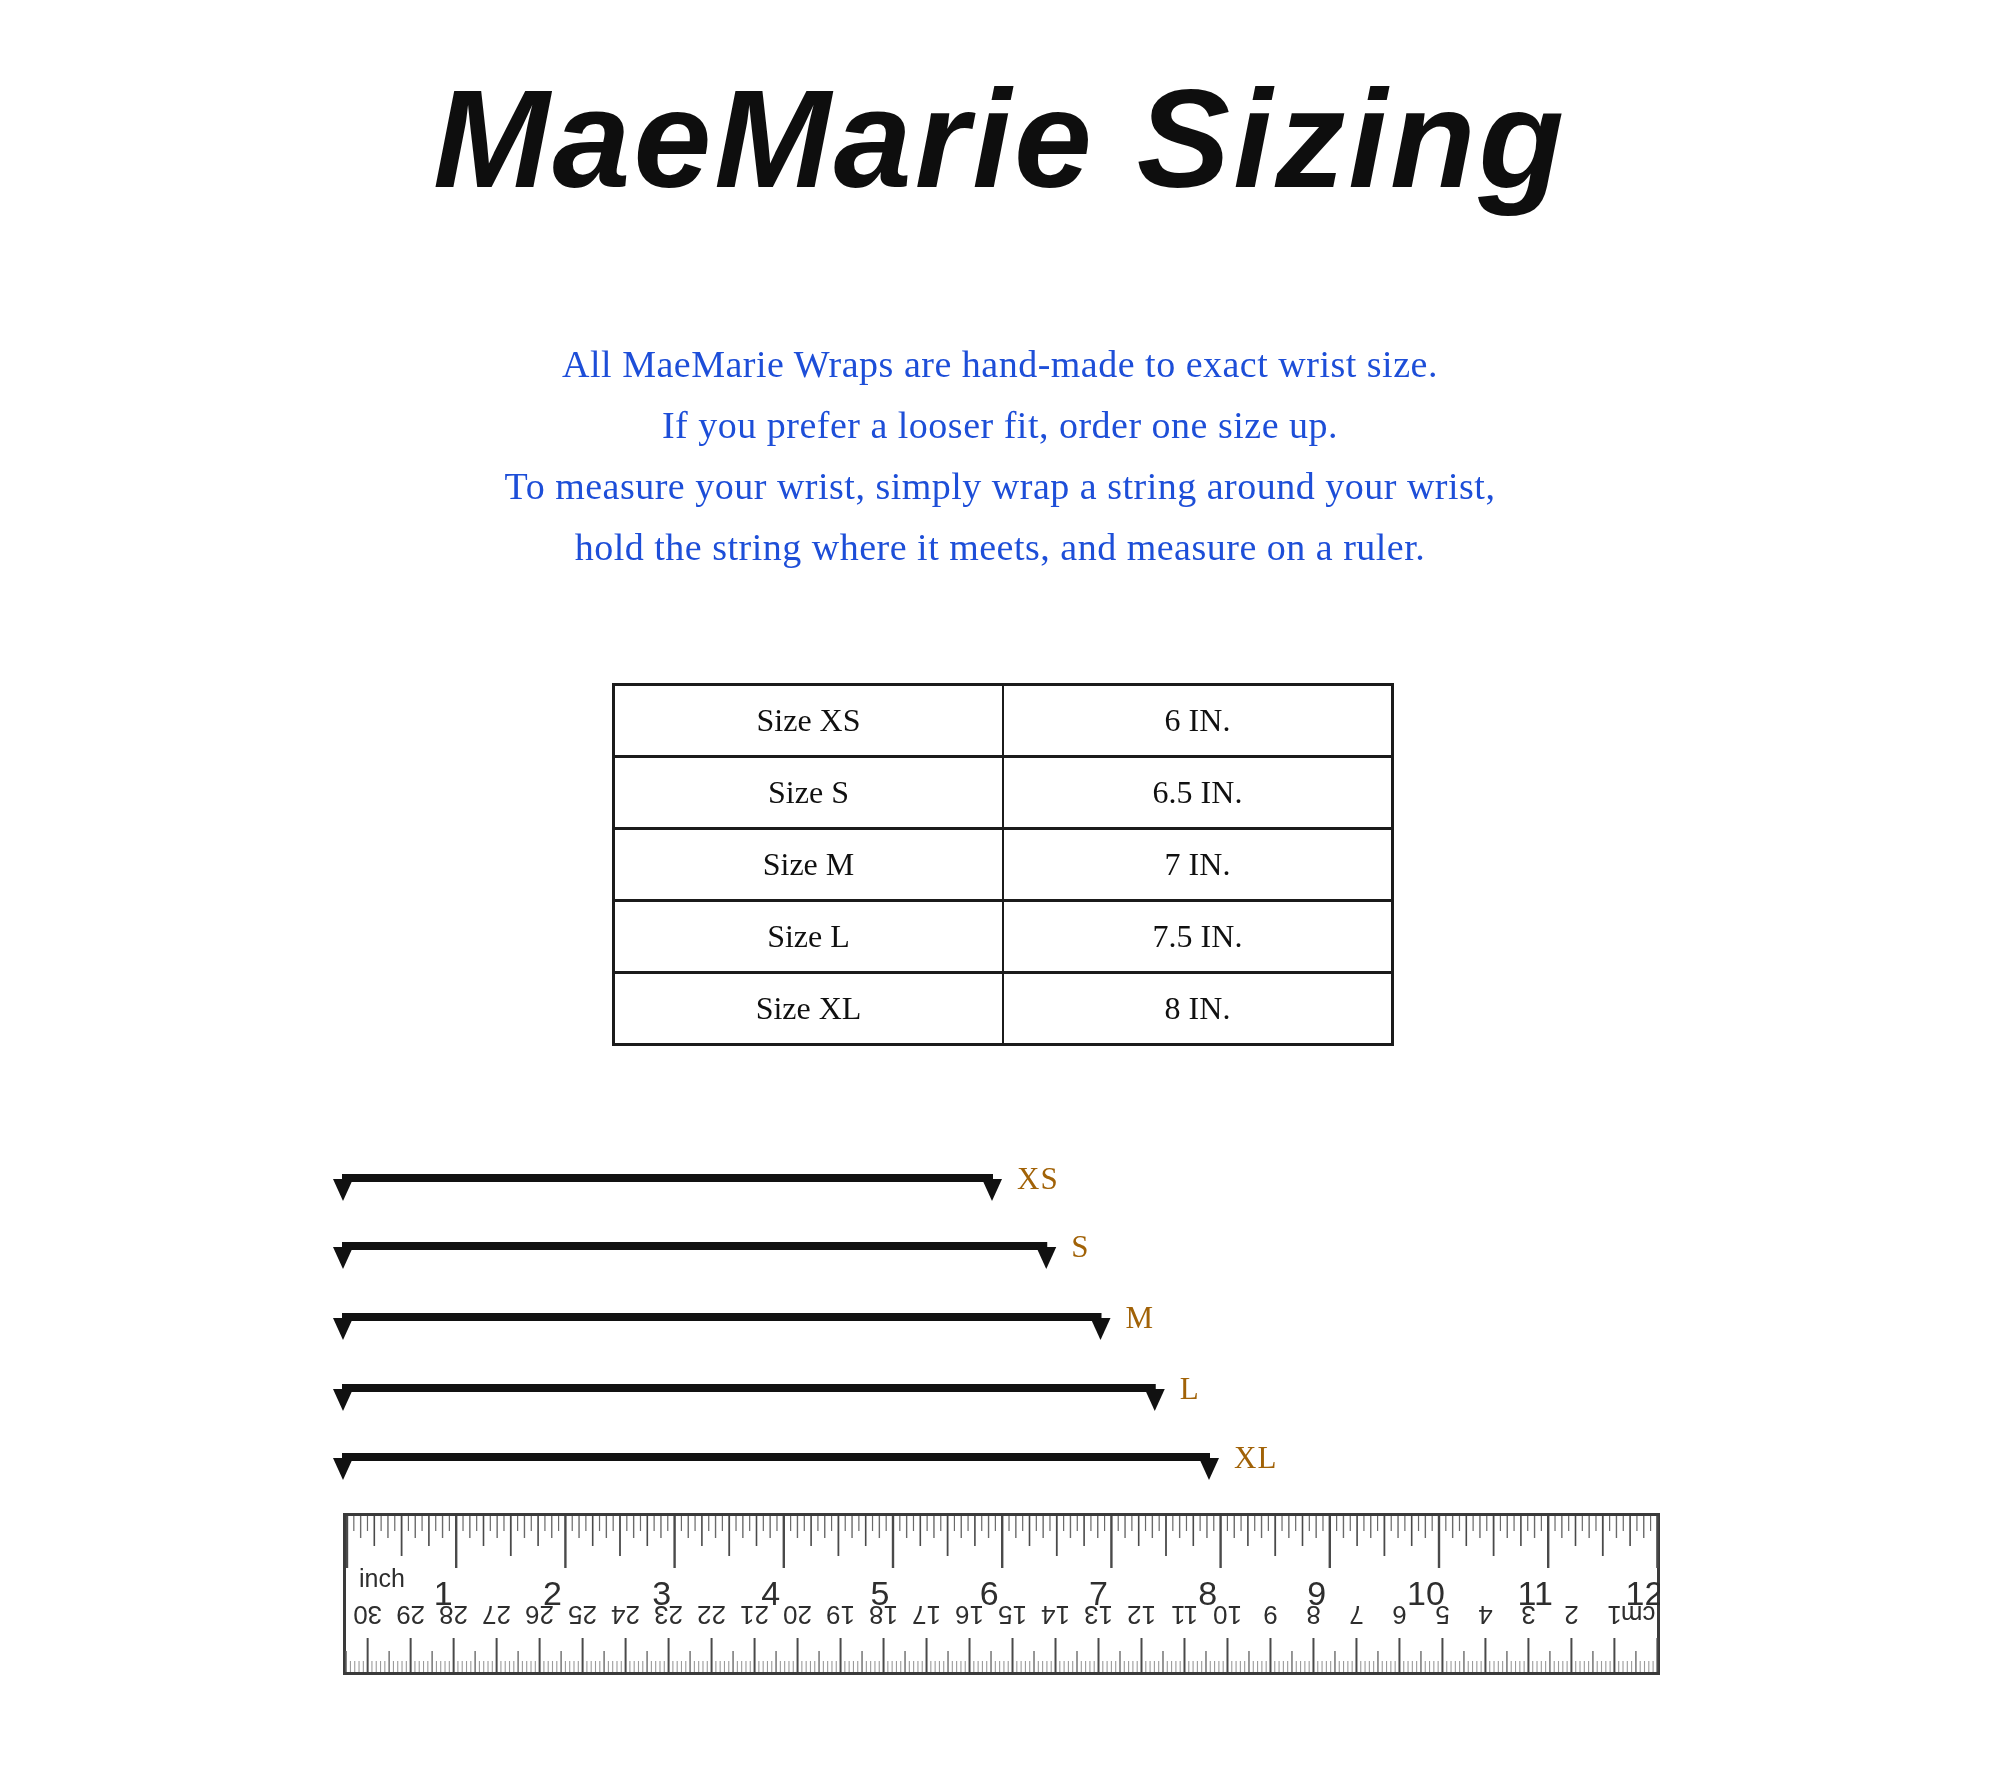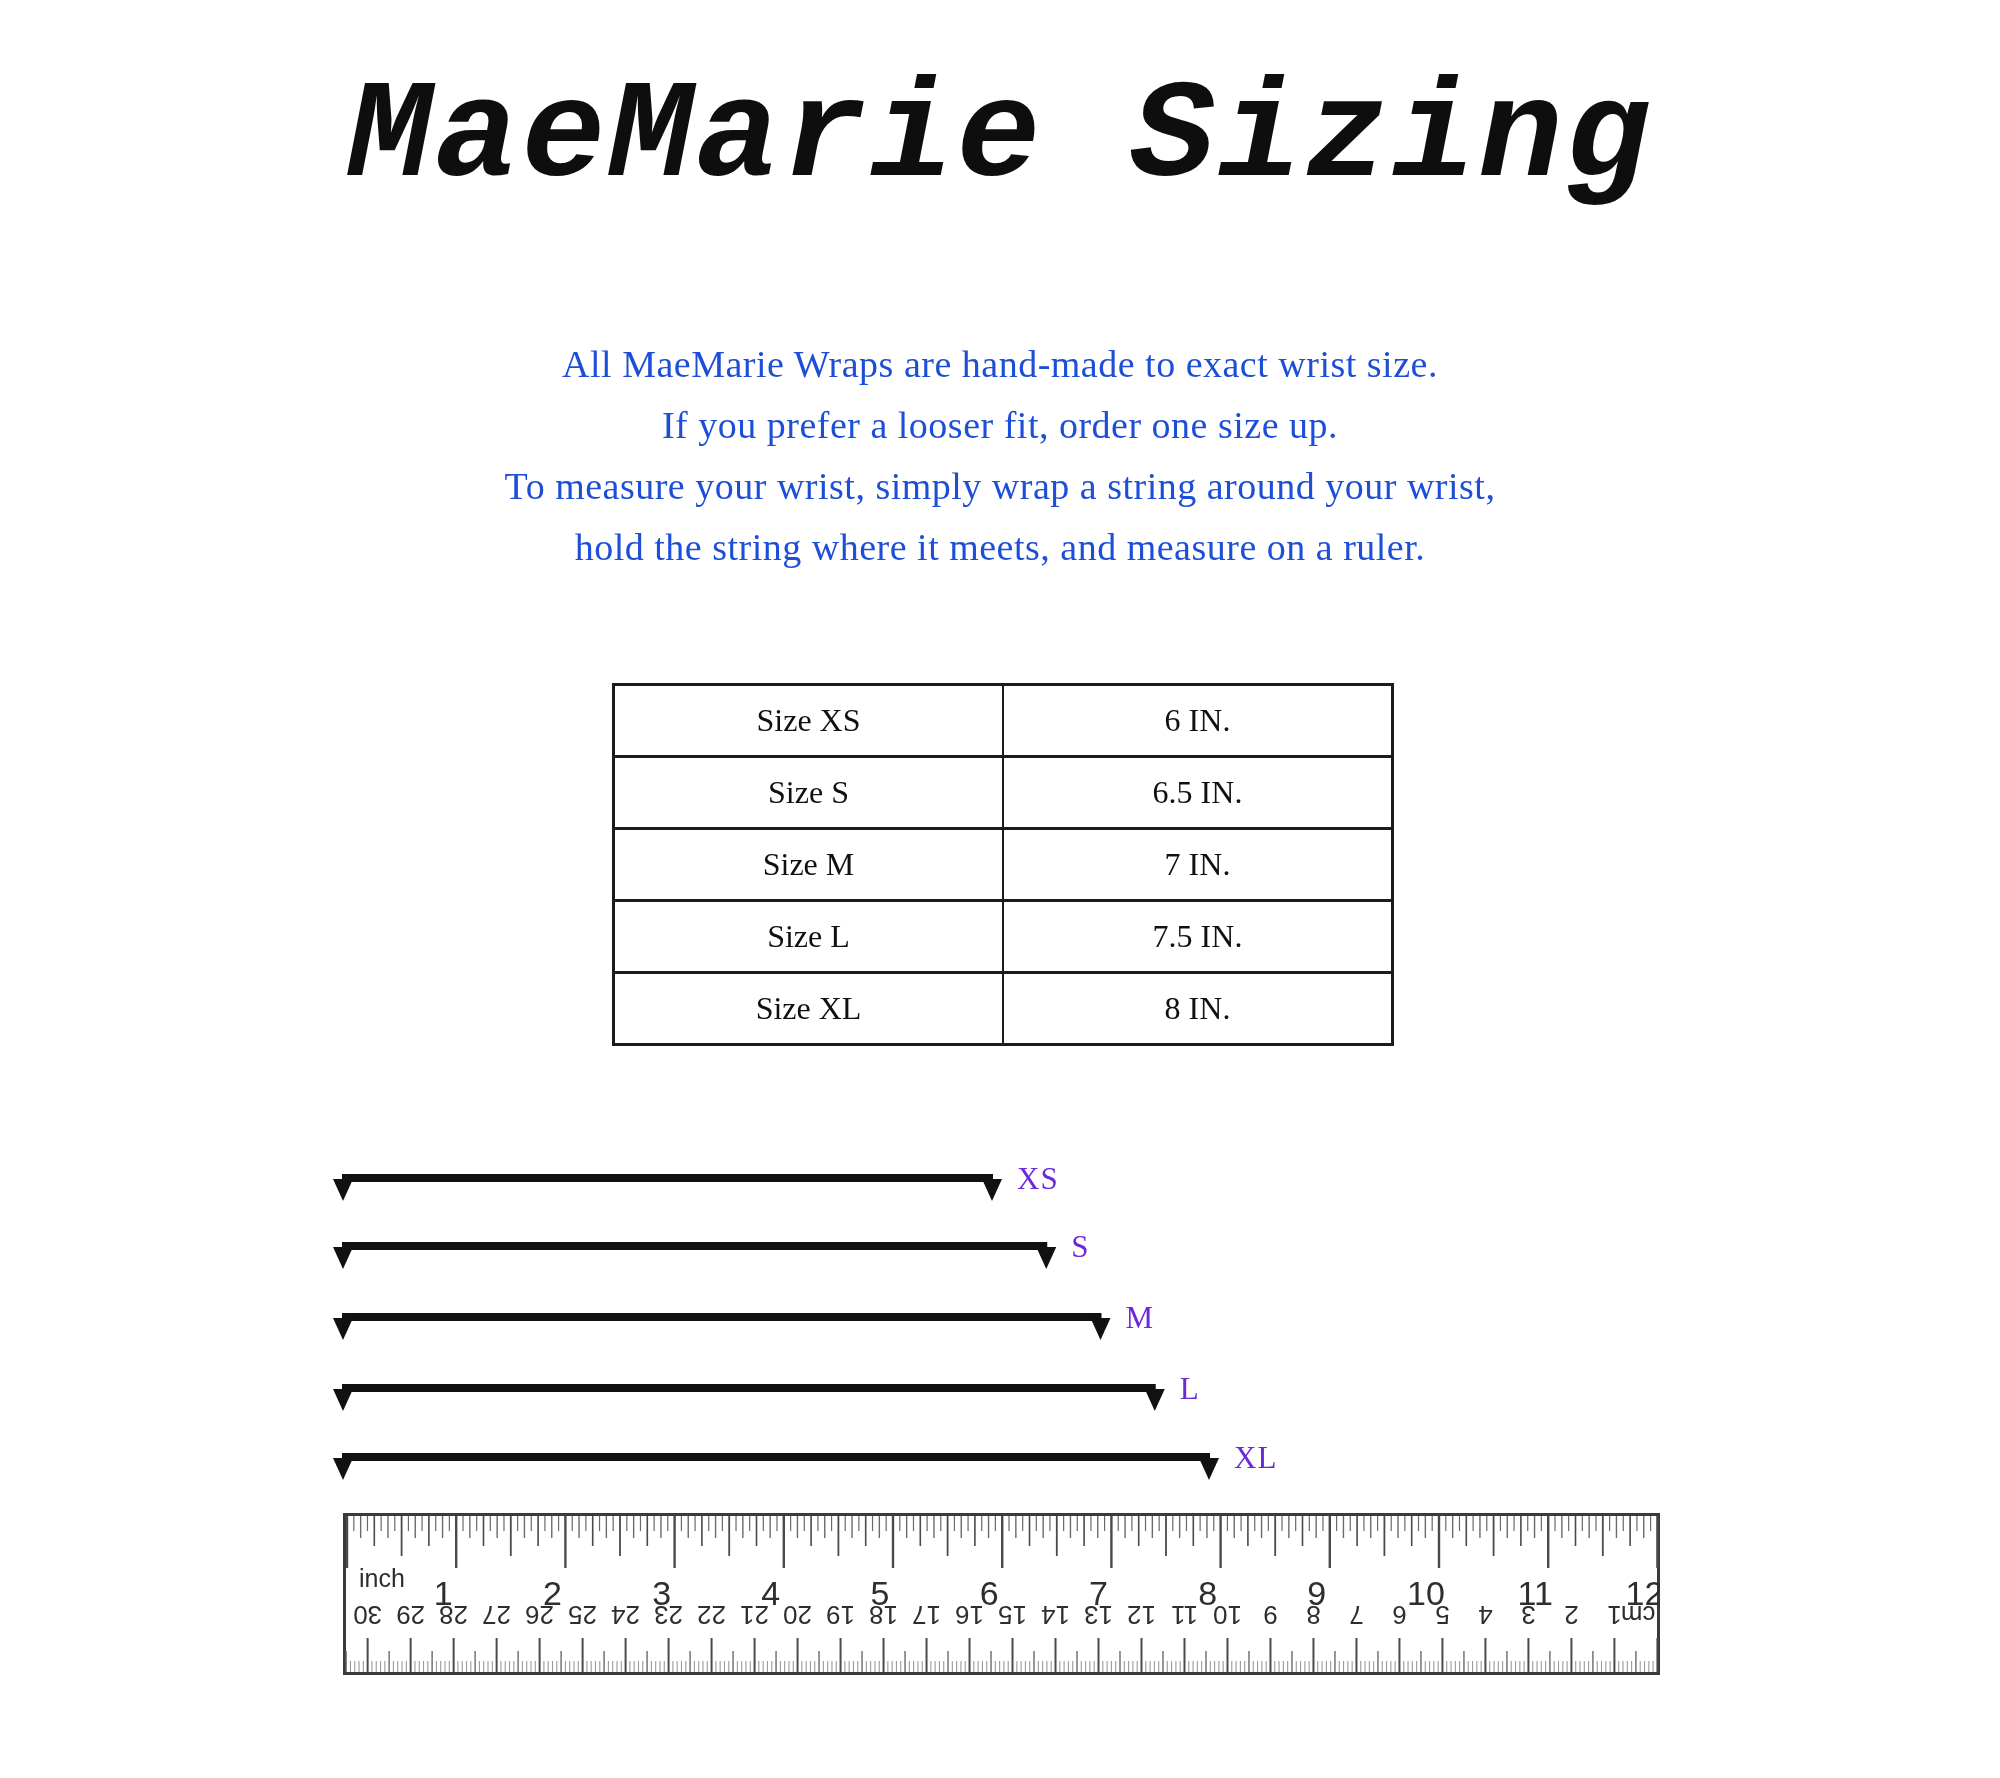--- a/index.html
+++ b/index.html
@@ -9,21 +9,21 @@
     height:1778px;
     background:#ffffff;
     overflow:hidden;
     font-family:"Liberation Serif", serif;
     color:#111111;
   }
   .title{
     position:absolute;
     top:58px; left:0; right:0;
     text-align:center;
-    font-family:Liberation Mono, monospace;
+    font-family:Liberation Sans, sans-serif;
     font-style:italic;
     font-weight:600;
     font-size:140px;
     letter-spacing:3px;
     color:#0e0e0e;
     white-space:nowrap;
   }
   .intro{
     position:absolute;
     top:334px; left:0; right:0;
@@ -52,21 +52,21 @@
     text-align:center;
     vertical-align:middle;
     font-size:32px;
     color:#101010;
     background:#ffffff;
   }
   .arrow-svg{ position:absolute; overflow:visible; }
   .arrow-label{
     position:absolute;
     font-size:31px;
-    color:#6d28d9;
+    color:#a16207;
     letter-spacing:1px;
   }
   .ruler-svg{ position:absolute; left:343px; top:1513px; }
   .ruler-num{
     font-family:"Liberation Sans", sans-serif;
     fill:#2e2e2e;
   }
 </style>
 </head>
 <body>

